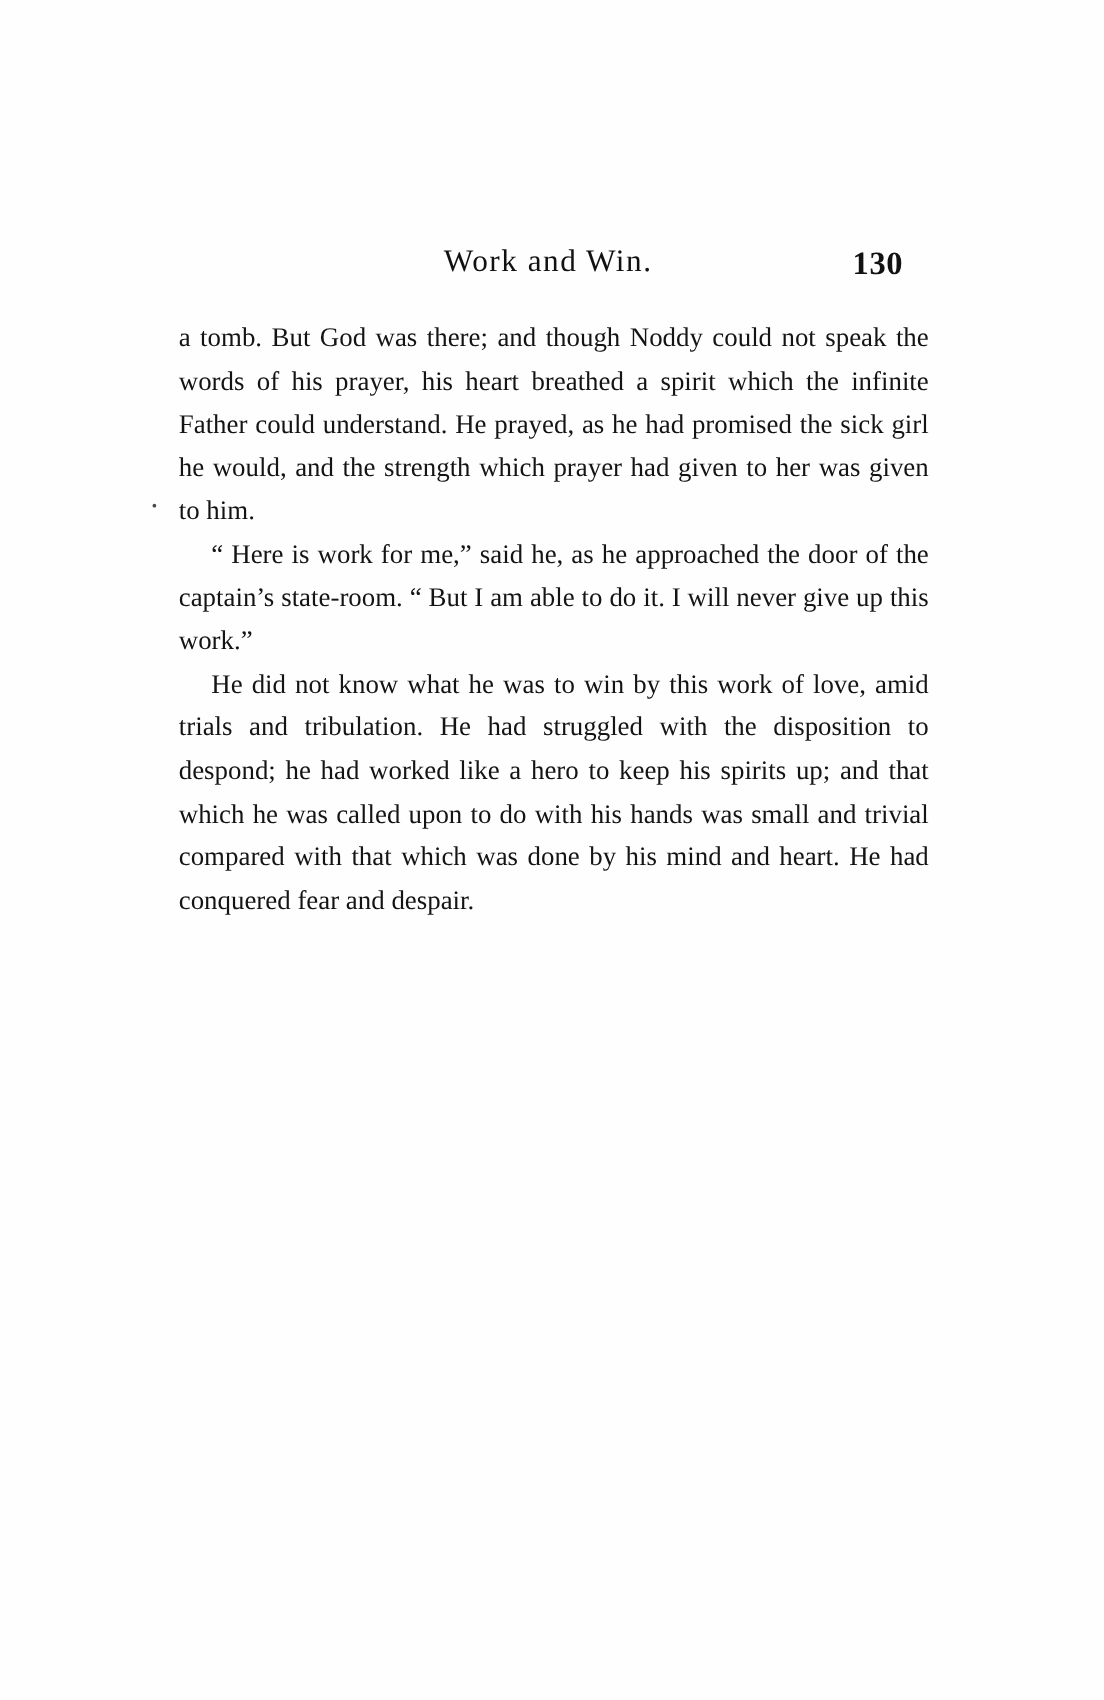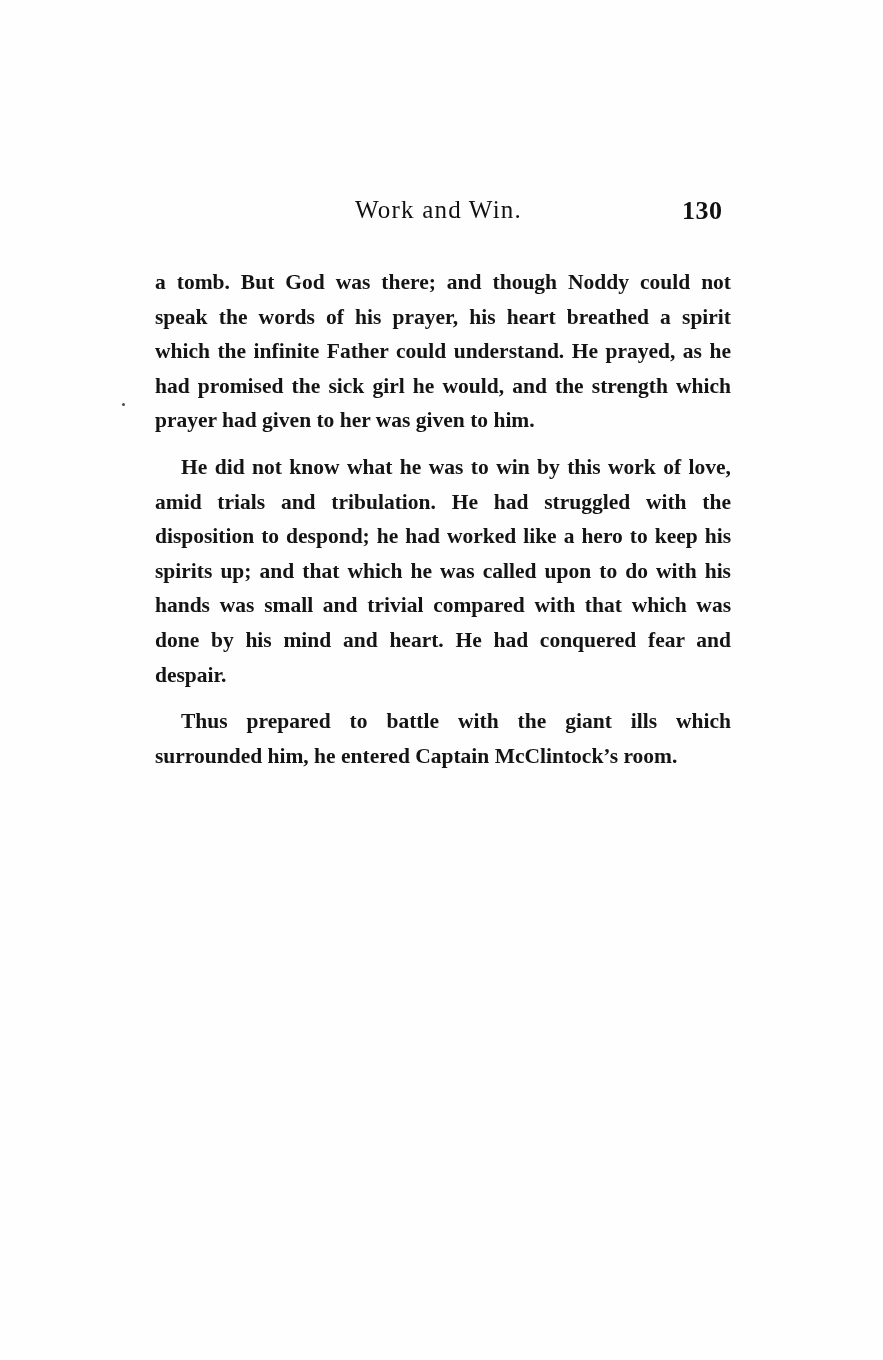--- a/index.html
+++ b/index.html
@@ -53,24 +53,23 @@
     position: absolute;
     left: 143px;
     top: 253px;
     width: 600px;
     font-size: 21.5px;
     line-height: 34.6px;
     color: #141414;
     text-align: justify;
   }
   .body-text p {
-    margin: 12px;
+    margin: 0;
     padding: 0;
     text-indent: 0;
-    font-weight: bold;
   }
   .body-text p.indent {
     text-indent: 26px;
   }
   .side-dot {
     position: absolute;
     left: 122px;
     top: 403px;
     width: 3px;
     height: 3px;
@@ -85,17 +84,17 @@
 
   <div class="header">
     <div class="running-title">Work and Win.</div>
     <div class="page-number">130</div>
   </div>
 
   <div class="side-dot"></div>
 
   <div class="body-text">
     <p>a tomb. But God was there; and though Noddy could not speak the words of his prayer, his heart breathed a spirit which the infinite Father could understand. He prayed, as he had promised the sick girl he would, and the strength which prayer had given to her was given to him.</p>
+    <p class="indent">“ Here is work for me,” said he, as he approached the door of the captain’s state-room. “ But I am able to do it. I will never give up this work.”</p>
     <p class="indent">He did not know what he was to win by this work of love, amid trials and tribulation. He had struggled with the disposition to despond; he had worked like a hero to keep his spirits up; and that which he was called upon to do with his hands was small and trivial compared with that which was done by his mind and heart. He had conquered fear and despair.</p>
-    <p class="indent">Thus prepared to battle with the giant ills which surrounded him, he entered Captain McClintock’s room.</p>
   </div>
 
 </div>
 
 </body></html>

